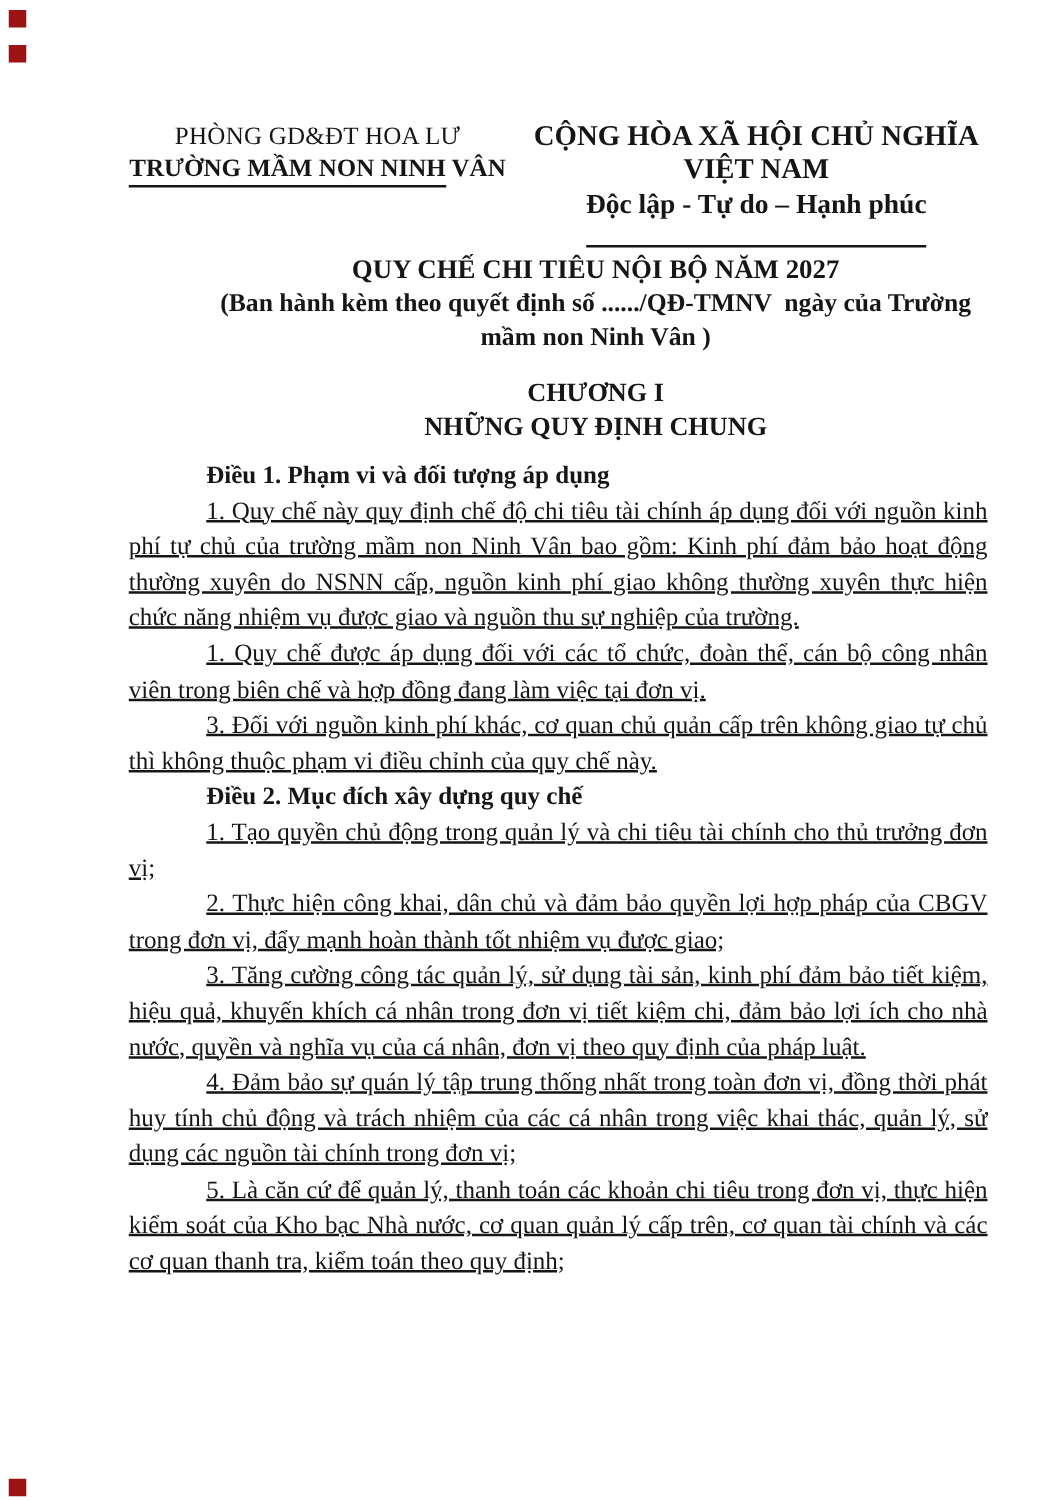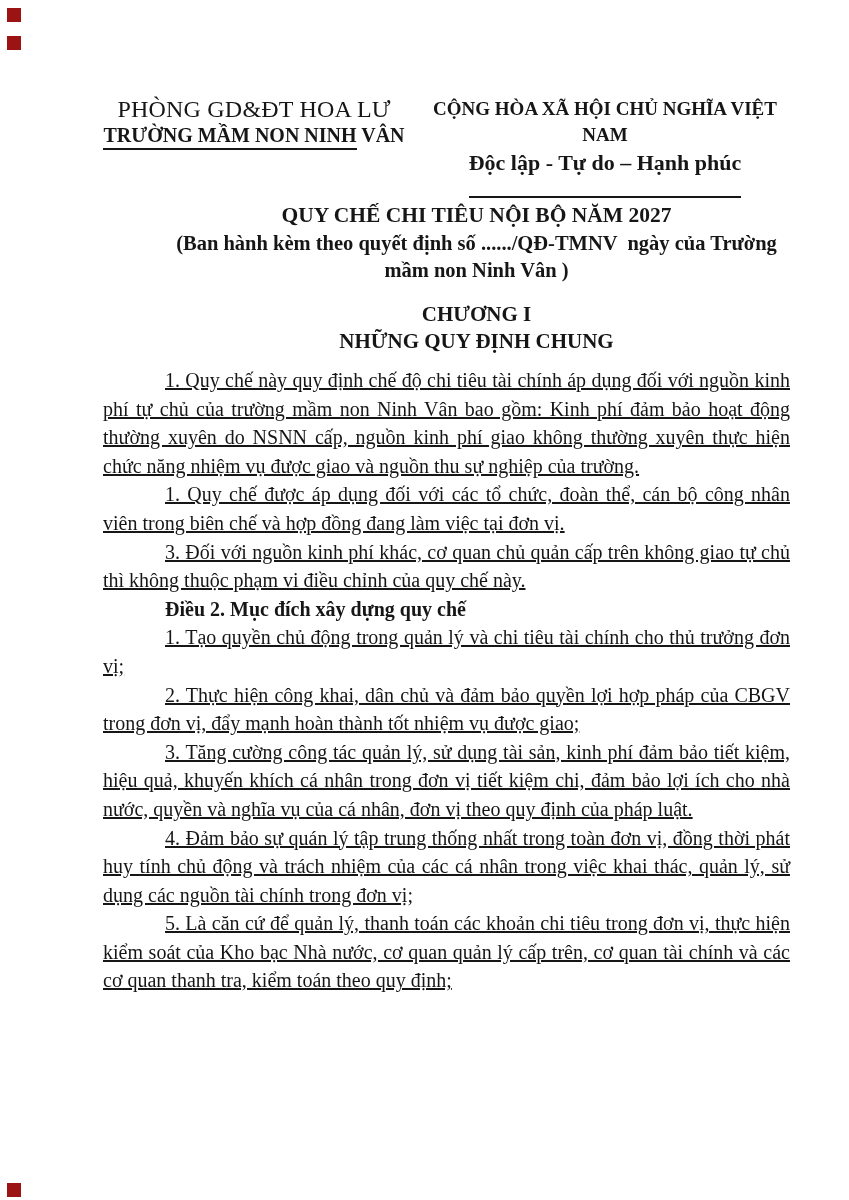--- a/index.html
+++ b/index.html
@@ -28,23 +28,23 @@
   .header {
     position: absolute;
     left: 103px;
     top: 96px;
     width: 687px;
     display: flex;
     justify-content: space-between;
   }
   .header-left  { width: 302px; text-align: center; }
   .header-right { width: 370px; text-align: center; }
-  .office-line1 { font-size: 24px; line-height: 26px; letter-spacing: 0.2px; }
+  .office-line1 { font-size: 20px; line-height: 26px; letter-spacing: 0.2px; }
   .office-line2 { font-size: 20px; line-height: 27px; font-weight: bold; }
-  .nat-line1 { font-size: 19px; line-height: 26px; font-weight: bold; }
+  .nat-line1 { font-size: 23px; line-height: 26px; font-weight: bold; }
   .nat-line2 { font-size: 22px; line-height: 29px; font-weight: bold; }
   .u  { border-bottom: 2px solid #161616; padding-bottom: 2px; }
   .u2 { border-bottom: 2px solid #161616; padding-bottom: 21px; }
 
   
   .title-block {
     position: absolute;
     left: 103px;
     top: 201px;
     width: 627px;
@@ -114,20 +114,21 @@
     <div class="title-line2">(Ban hành kèm theo quyết định số ....../QĐ-TMNV  ngày của Trường</div>
     <div class="title-line3">mầm non Ninh Vân )</div>
   </div>
 
   <div class="chapter-block">
     <div class="chapter-no">CHƯƠNG I</div>
     <div class="chapter-name">NHỮNG QUY ĐỊNH CHUNG</div>
   </div>
 
   <div class="body-text">
+    <div class="sec-heading">Điều 1. Phạm vi và đối tượng áp dụng</div>
     <p>1. Quy chế này quy định chế độ chi tiêu tài chính áp dụng đối với nguồn kinh phí tự chủ của trường mầm non Ninh Vân bao gồm: Kinh phí đảm bảo hoạt động thường xuyên do NSNN cấp, nguồn kinh phí giao không thường xuyên thực hiện chức năng nhiệm vụ được giao và nguồn thu sự nghiệp của trường.</p>
     <p>1. Quy chế được áp dụng đối với các tổ chức, đoàn thể, cán bộ công nhân viên trong biên chế và hợp đồng đang làm việc tại đơn vị.</p>
     <p>3. Đối với nguồn kinh phí khác, cơ quan chủ quản cấp trên không giao tự chủ thì không thuộc phạm vi điều chỉnh của quy chế này.</p>
 
     <div class="sec-heading">Điều 2. Mục đích xây dựng quy chế</div>
     <p>1. Tạo quyền chủ động trong quản lý và chi tiêu tài chính cho thủ trưởng đơn vị;</p>
     <p>2. Thực hiện công khai, dân chủ và đảm bảo quyền lợi hợp pháp của CBGV trong đơn vị, đẩy mạnh hoàn thành tốt nhiệm vụ được giao;</p>
     <p>3. Tăng cường công tác quản lý, sử dụng tài sản, kinh phí đảm bảo tiết kiệm, hiệu quả, khuyến khích cá nhân trong đơn vị tiết kiệm chi, đảm bảo lợi ích cho nhà nước, quyền và nghĩa vụ của cá nhân, đơn vị theo quy định của pháp luật.</p>
     <p>4. Đảm bảo sự quán lý tập trung thống nhất trong toàn đơn vị, đồng thời phát huy tính chủ động và trách nhiệm của các cá nhân trong việc khai thác, quản lý, sử dụng các nguồn tài chính trong đơn vị;</p>
     <p>5. Là căn cứ để quản lý, thanh toán các khoản chi tiêu trong đơn vị, thực hiện kiểm soát của Kho bạc Nhà nước, cơ quan quản lý cấp trên, cơ quan tài chính và các cơ quan thanh tra, kiểm toán theo quy định;</p>

